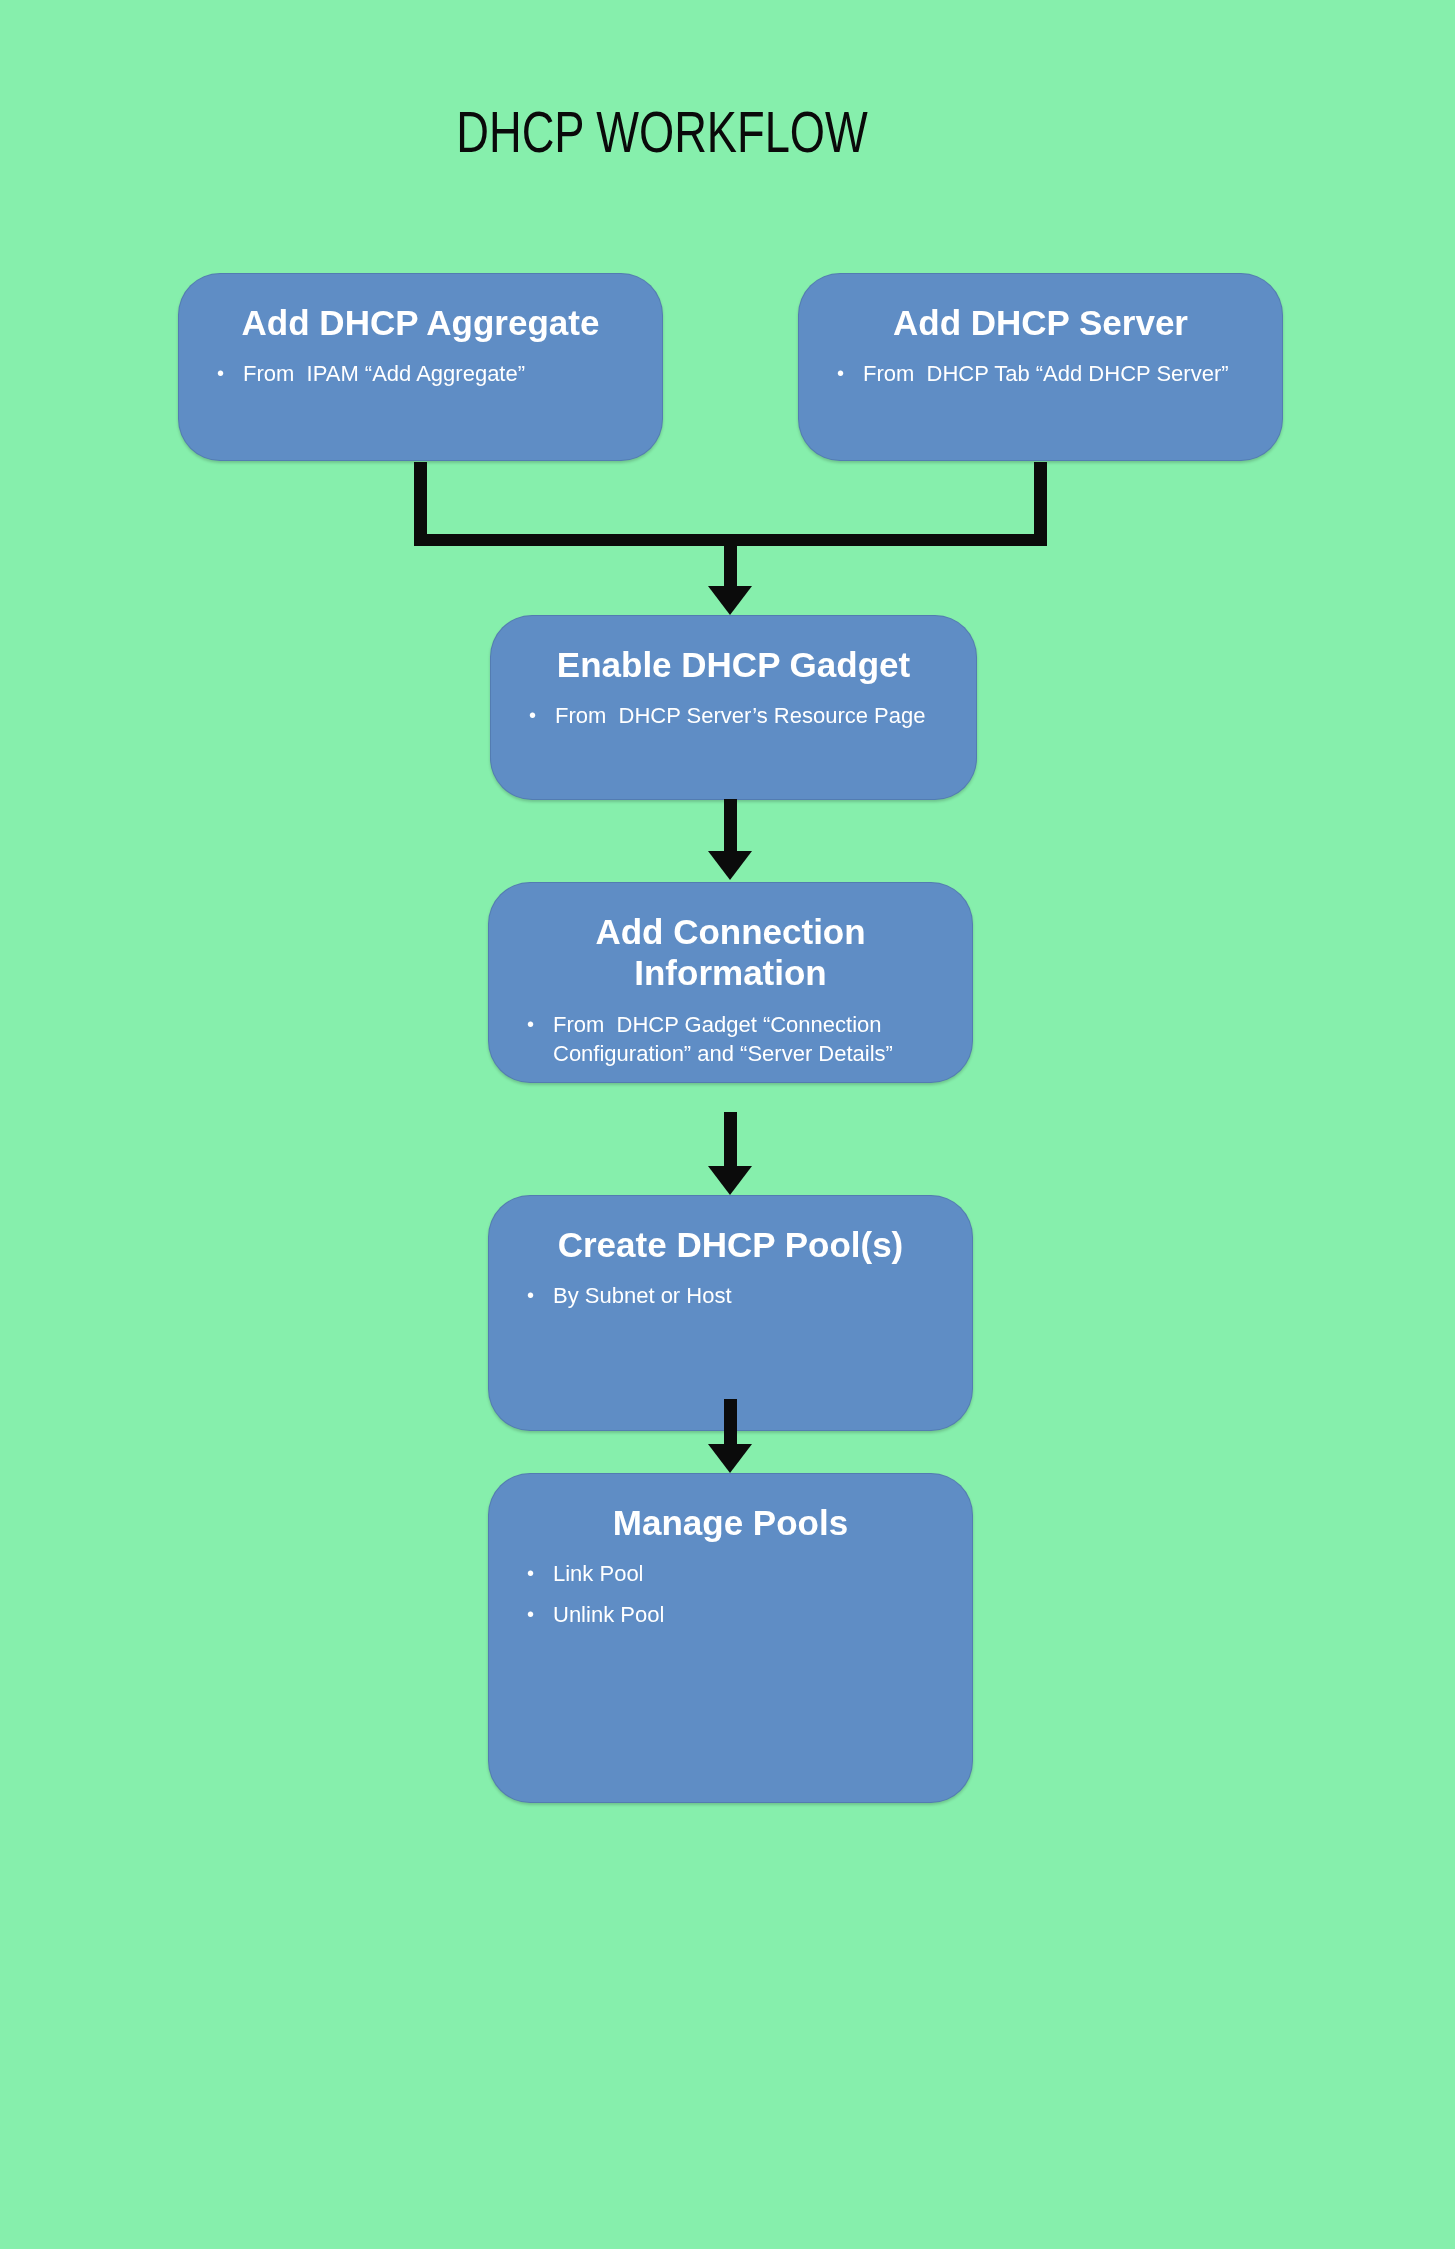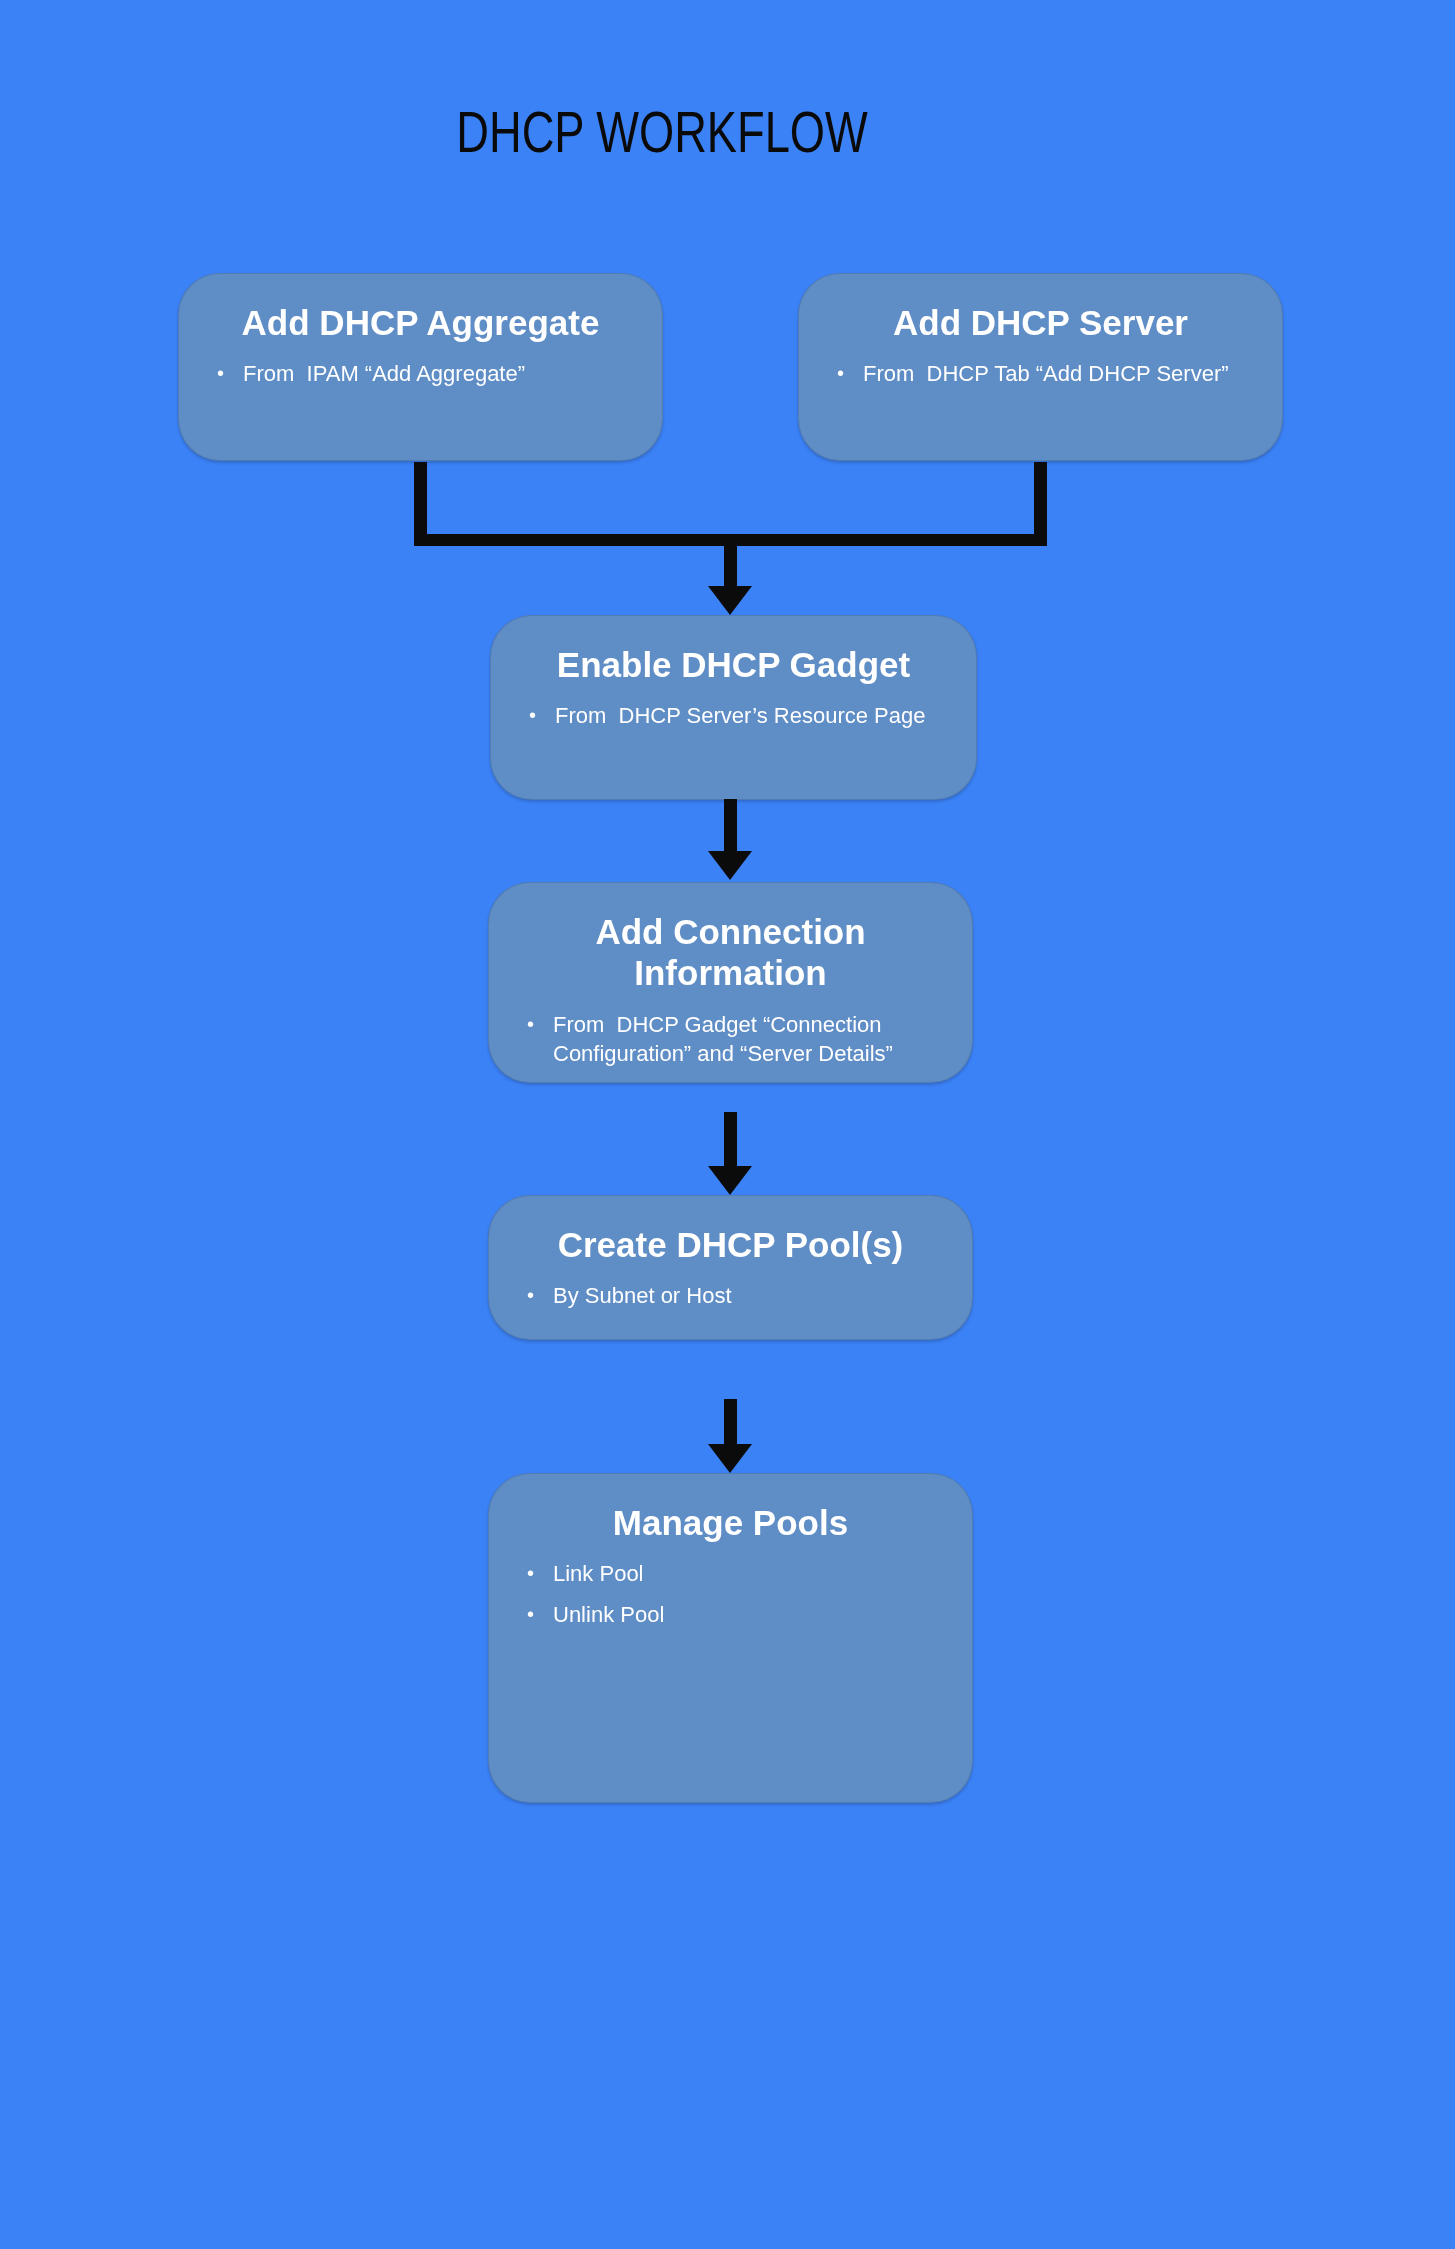--- a/index.html
+++ b/index.html
@@ -1,20 +1,20 @@
 <!DOCTYPE html>
 <html><head>
 <meta charset="utf-8">
 <style>
   html,body{margin:0;padding:0;background:#ffffff;}
   body{
     font-family:"Liberation Sans", sans-serif;
     width:1455px;height:2249px;position:relative;overflow:hidden;
   }
-  .canvas{position:absolute;inset:0;background:#3b82f6;}
+  .canvas{position:absolute;inset:0;background:#86efac;}
 
   .page-title{
     position:absolute;top:103px;left:662px;transform:translateX(-50%);
     font-size:58px;color:#0a0a0a;white-space:nowrap;line-height:1;
   }
   .page-title .squeeze{
     display:inline-block;transform:scaleX(0.78);transform-origin:center;
     letter-spacing:0px;font-weight:400;
   }
 
@@ -46,21 +46,21 @@
     position:absolute;width:0;height:0;
     border-left:22px solid transparent;border-right:22px solid transparent;
     border-top:29px solid #0b0b0b;
   }
 
   
   #node-add-aggregate {left:178px;top:273px;width:485px;height:188px;}
   #node-add-server    {left:798px;top:273px;width:485px;height:188px;}
   #node-enable-gadget {left:490px;top:615px;width:487px;height:185px;}
   #node-add-connection{left:488px;top:882px;width:485px;height:201px;}
-  #node-create-pools  {left:488px;top:1195px;width:485px;height:145px;}
+  #node-create-pools  {left:488px;top:1195px;width:485px;height:236px;}
   #node-manage-pools  {left:488px;top:1473px;width:485px;height:330px;}
 
   
   #conn-left-v  {left:414px;top:462px;width:13px;height:84px;}
   #conn-right-v {left:1034px;top:462px;width:13px;height:84px;}
   #conn-merge-h {left:414px;top:534px;width:633px;height:12px;}
 
   #arrow1-shaft {left:724px;top:546px;width:13px;height:42px;}
   #arrow1-head  {left:708px;top:586px;}
   #arrow2-shaft {left:724px;top:799px;width:13px;height:53px;}

